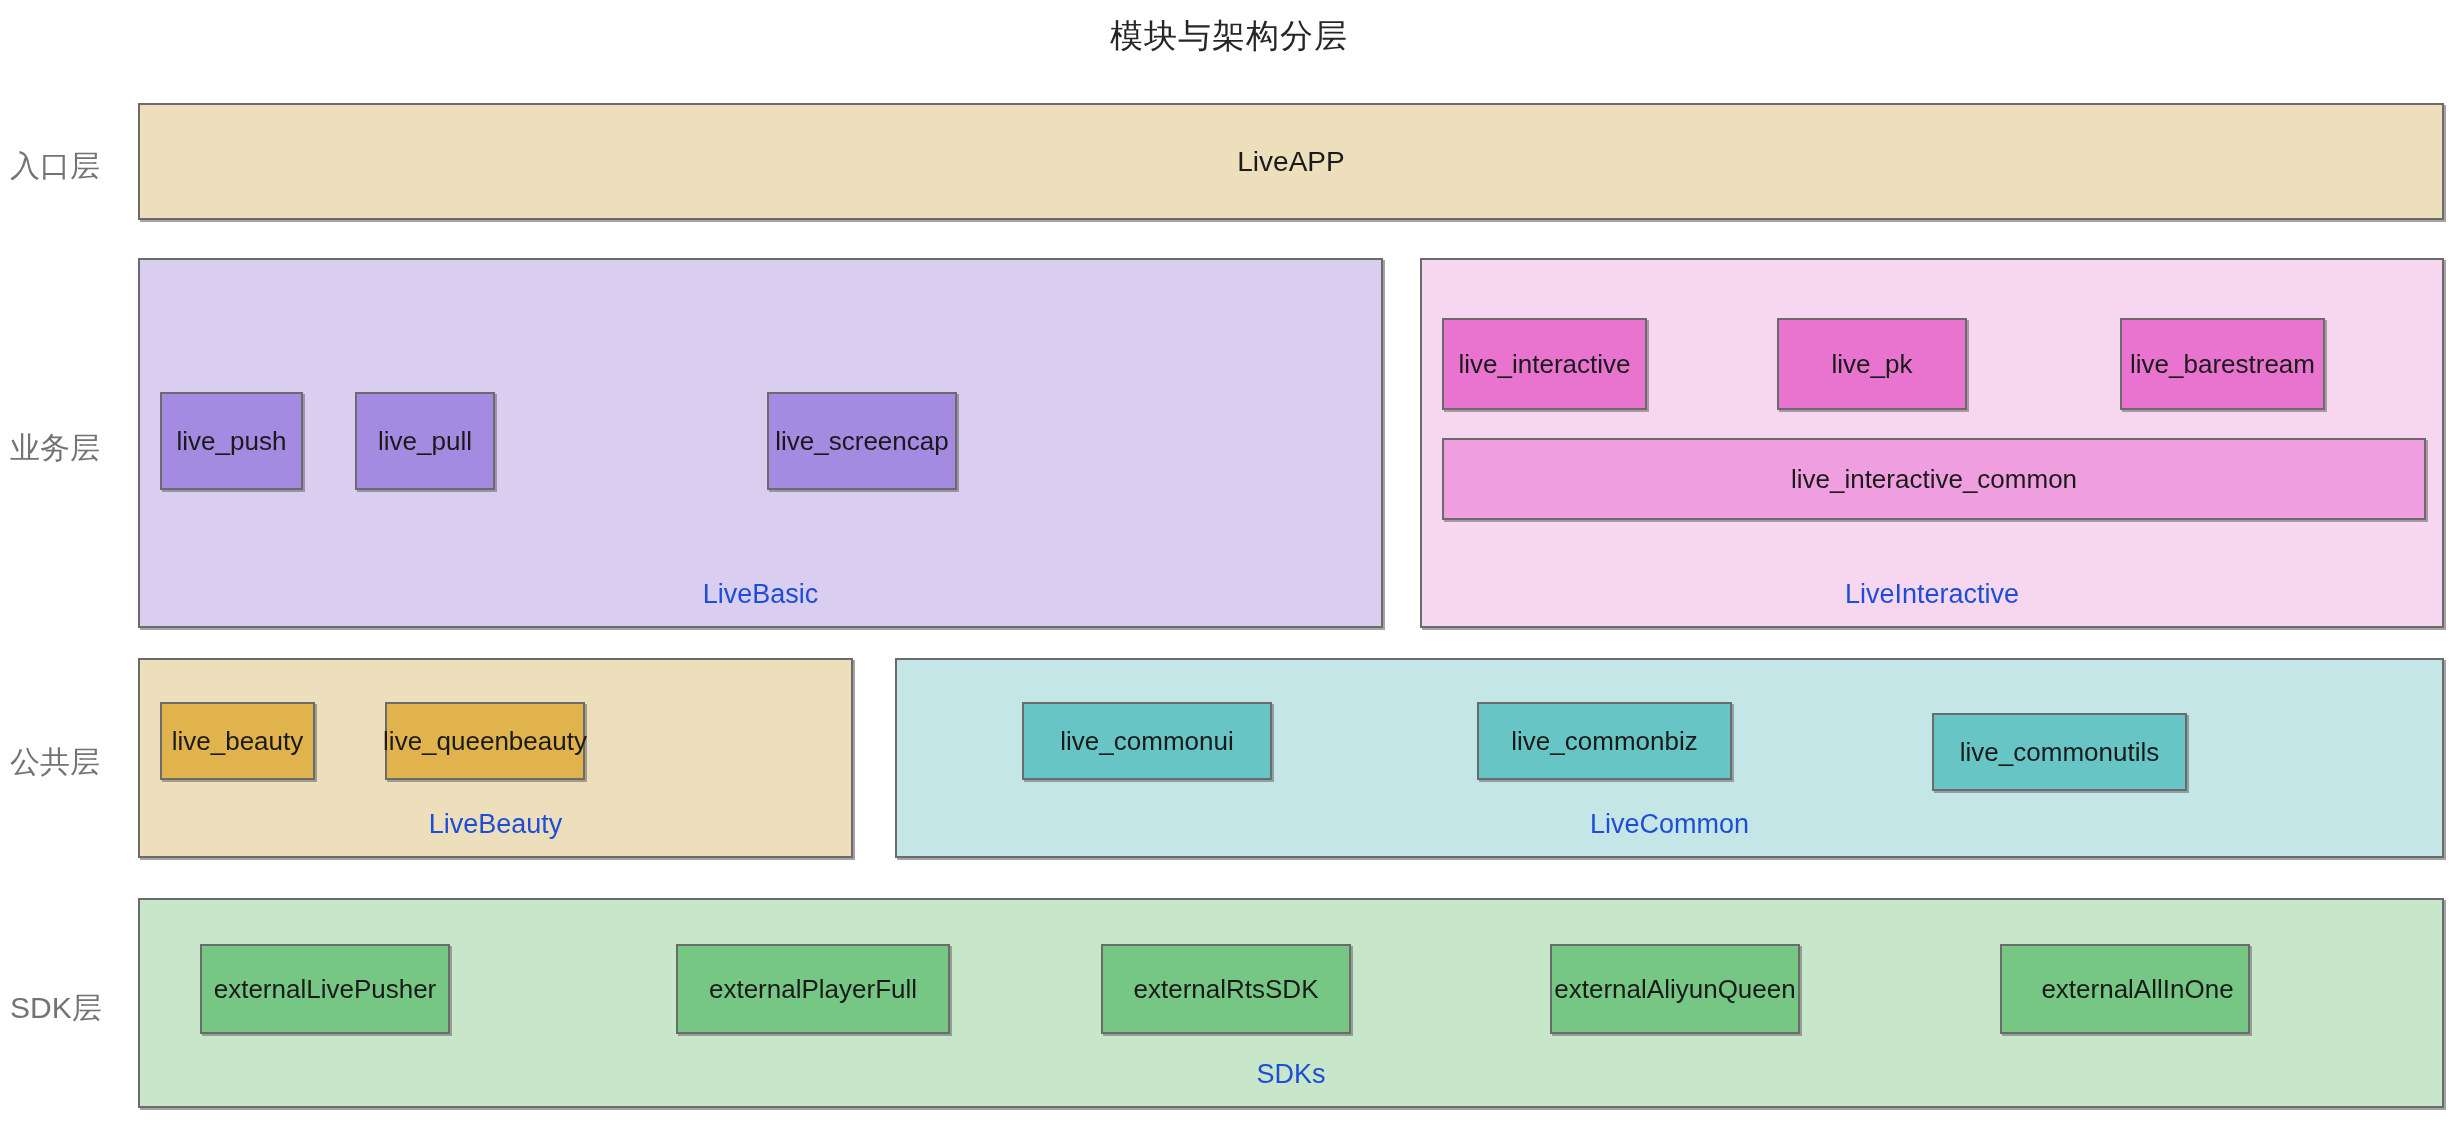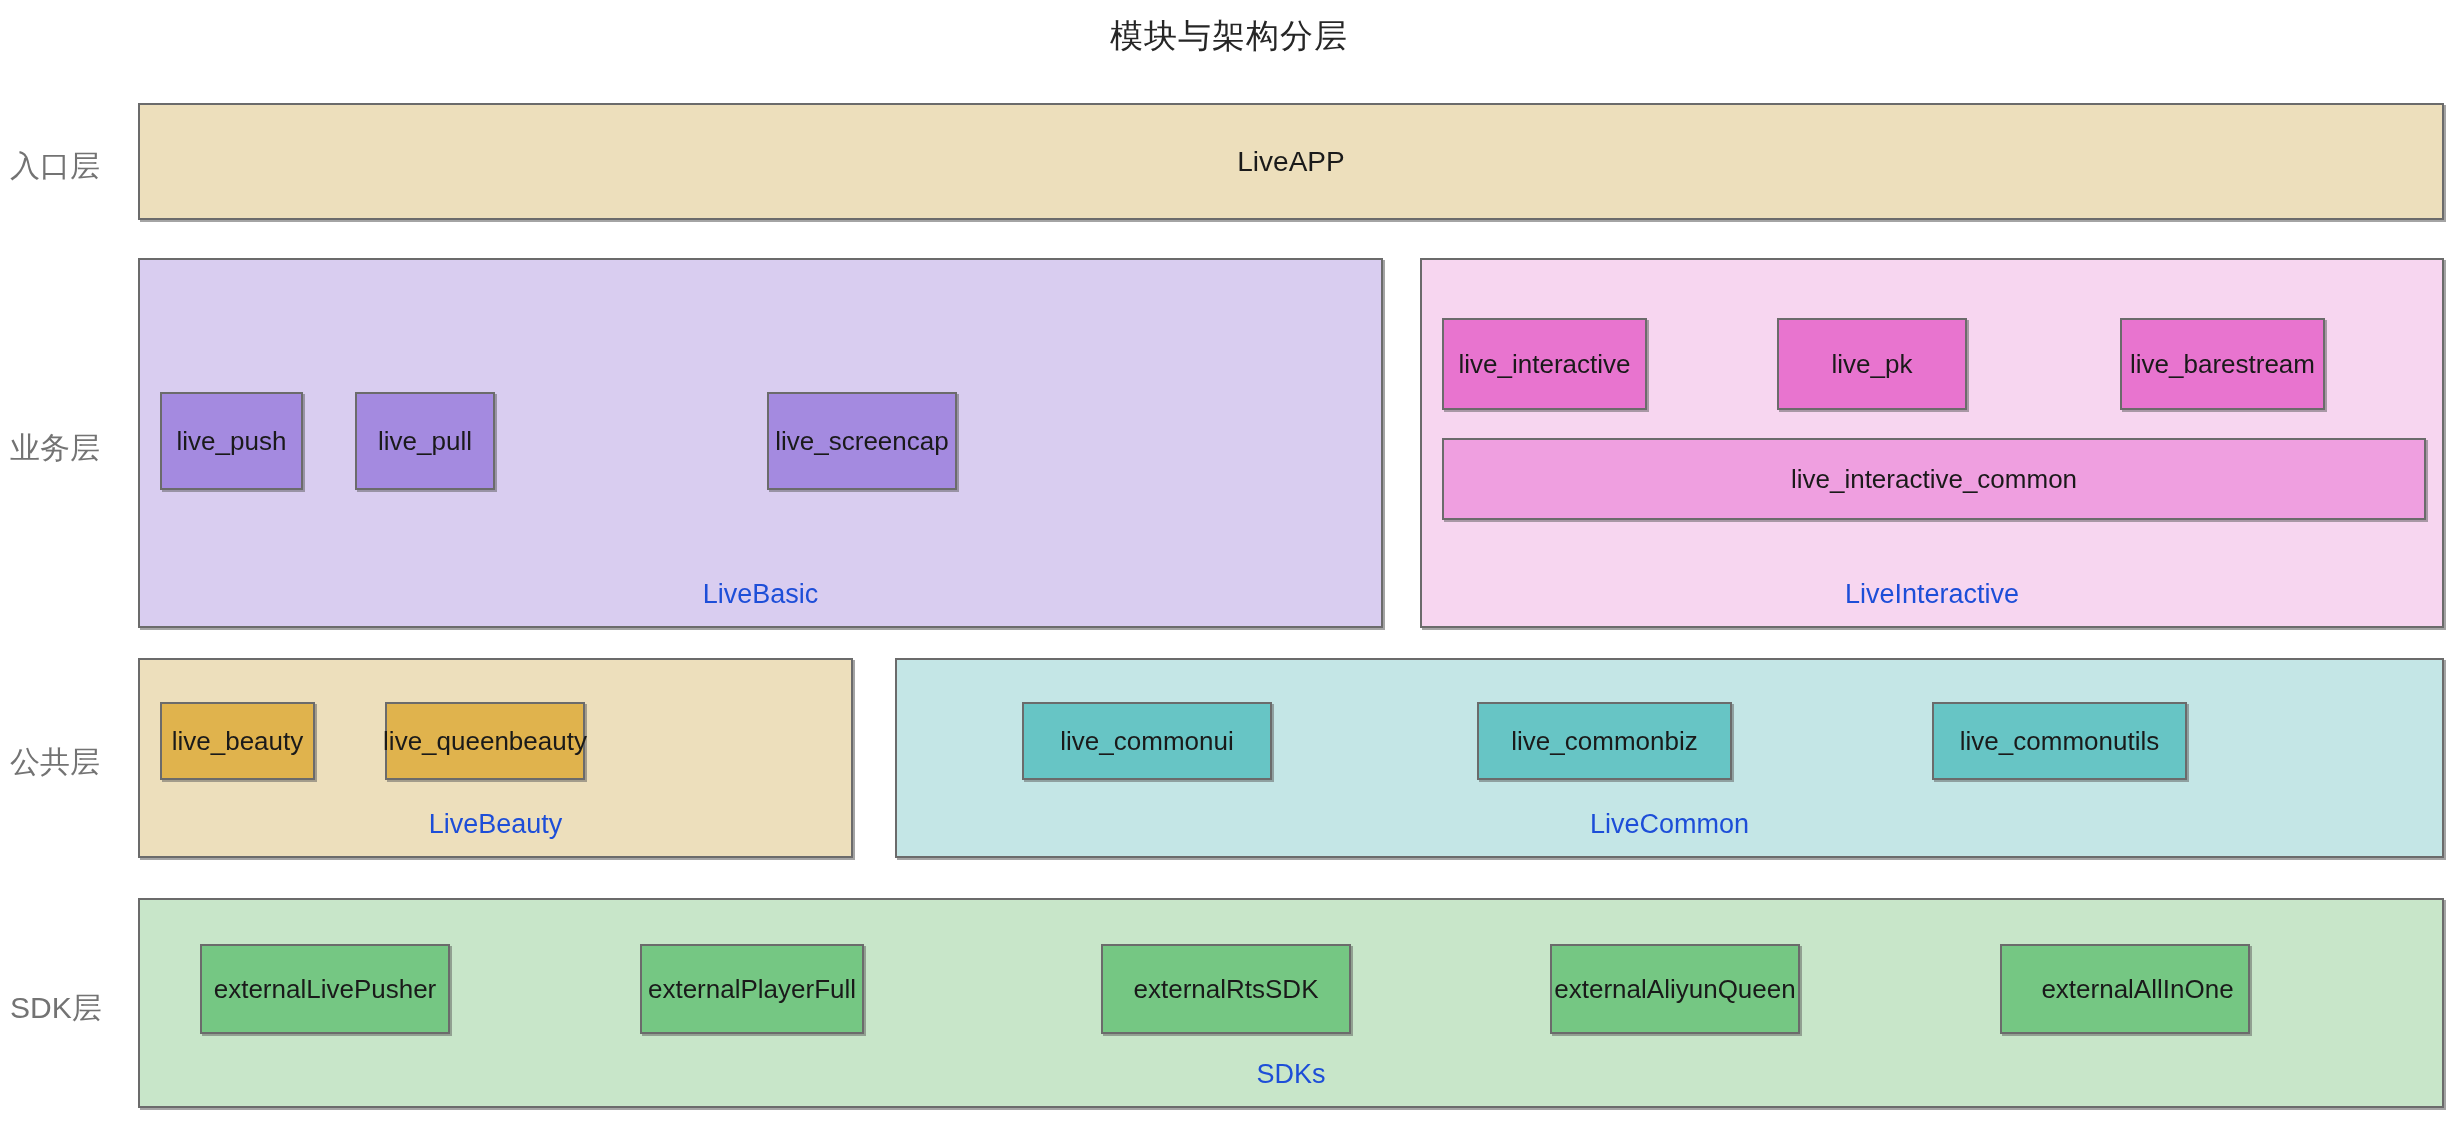--- a/index.html
+++ b/index.html
@@ -187,26 +187,26 @@
 
   <div class="group-box" id="livebeauty-box">
     <div class="module-box beauty-module" style="left:20px;width:155px;">live_beauty</div>
     <div class="module-box beauty-module" style="left:245px;width:200px;">live_queenbeauty</div>
     <div class="group-caption" style="bottom:16px;">LiveBeauty</div>
   </div>
 
   <div class="group-box" id="livecommon-box">
     <div class="module-box common-module" style="left:125px;width:250px;">live_commonui</div>
     <div class="module-box common-module" style="left:580px;width:255px;">live_commonbiz</div>
-    <div class="module-box common-module" style="left:1035px;width:255px;">live_commonutils</div>
+    <div class="module-box common-module" style="left:1035px;width:255px;margin-top:11px;">live_commonutils</div>
     <div class="group-caption" style="bottom:16px;">LiveCommon</div>
   </div>
 
   <div class="group-box" id="sdks-box">
     <div class="module-box sdk-module" style="left:60px;width:250px;">externalLivePusher</div>
-    <div class="module-box sdk-module" style="left:500px;width:224px;">externalPlayerFull</div>
+    <div class="module-box sdk-module" style="left:536px;width:274px;">externalPlayerFull</div>
     <div class="module-box sdk-module" style="left:961px;width:250px;">externalRtsSDK</div>
     <div class="module-box sdk-module" style="left:1410px;width:250px;">externalAliyunQueen</div>
     <div class="module-box sdk-module" style="left:1860px;width:250px;padding-left:31px;">externalAllInOne</div>
     <div class="group-caption" style="bottom:16px;">SDKs</div>
   </div>
 
 </div>
 
 </body></html>

